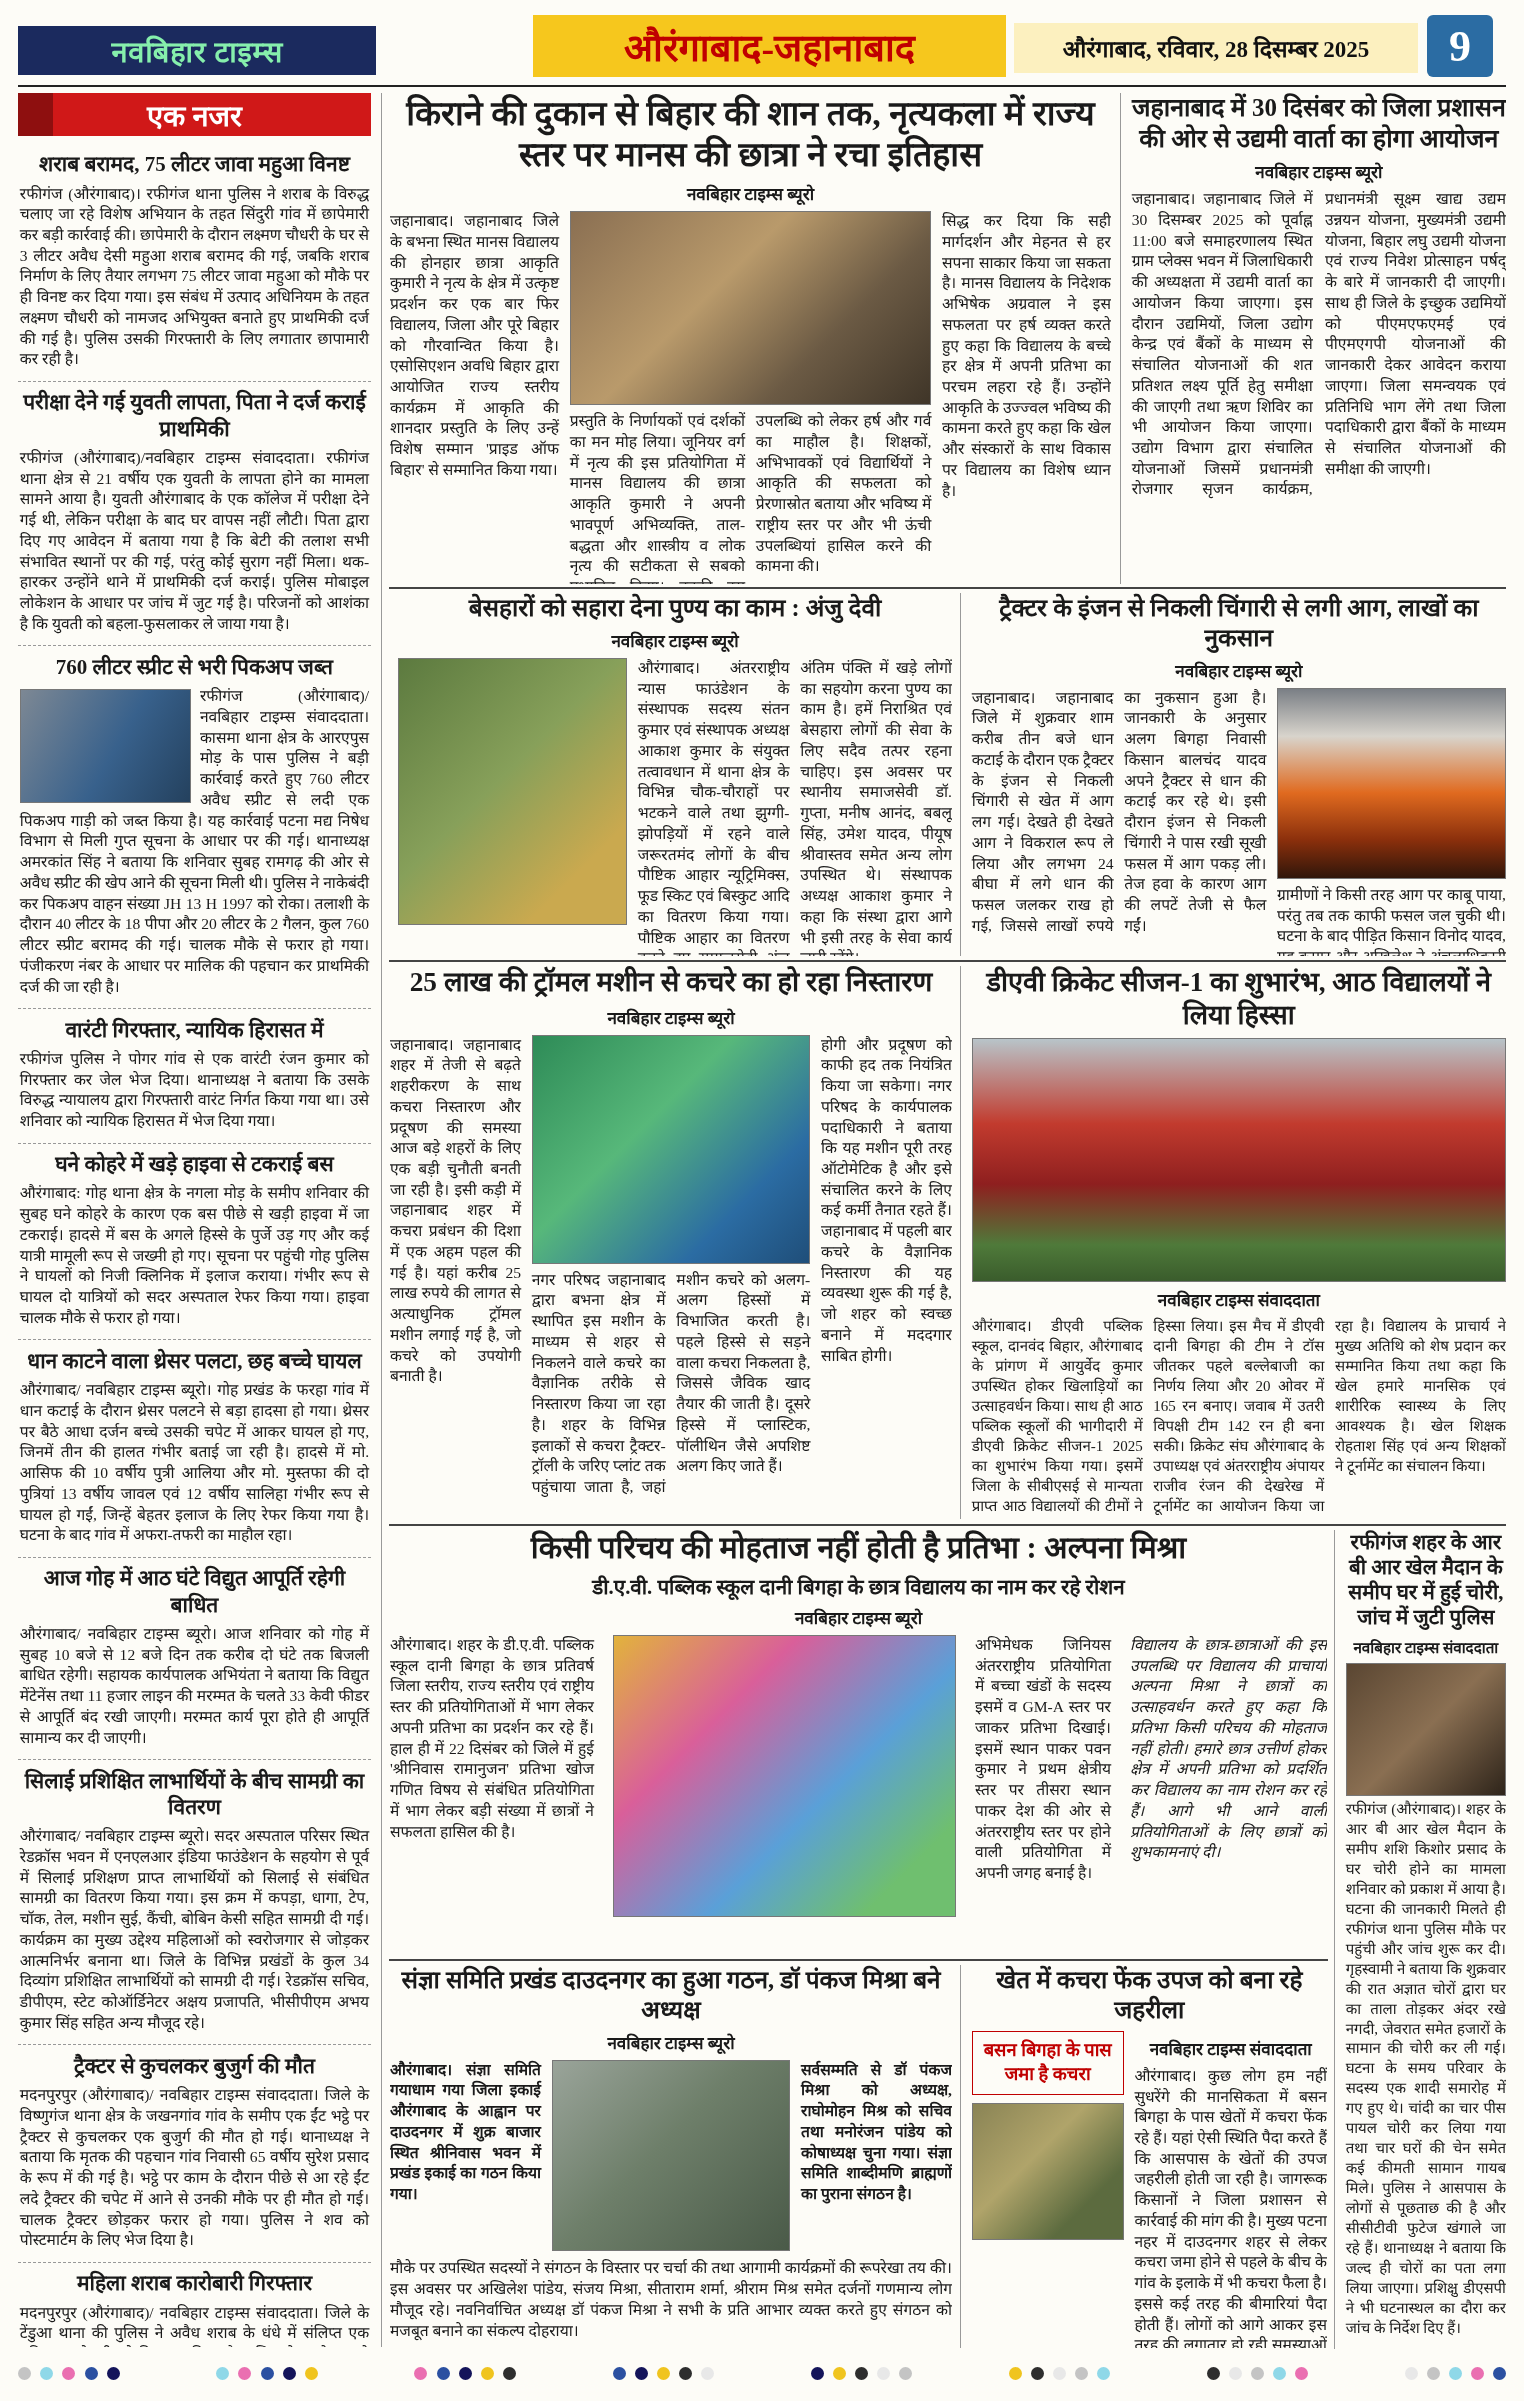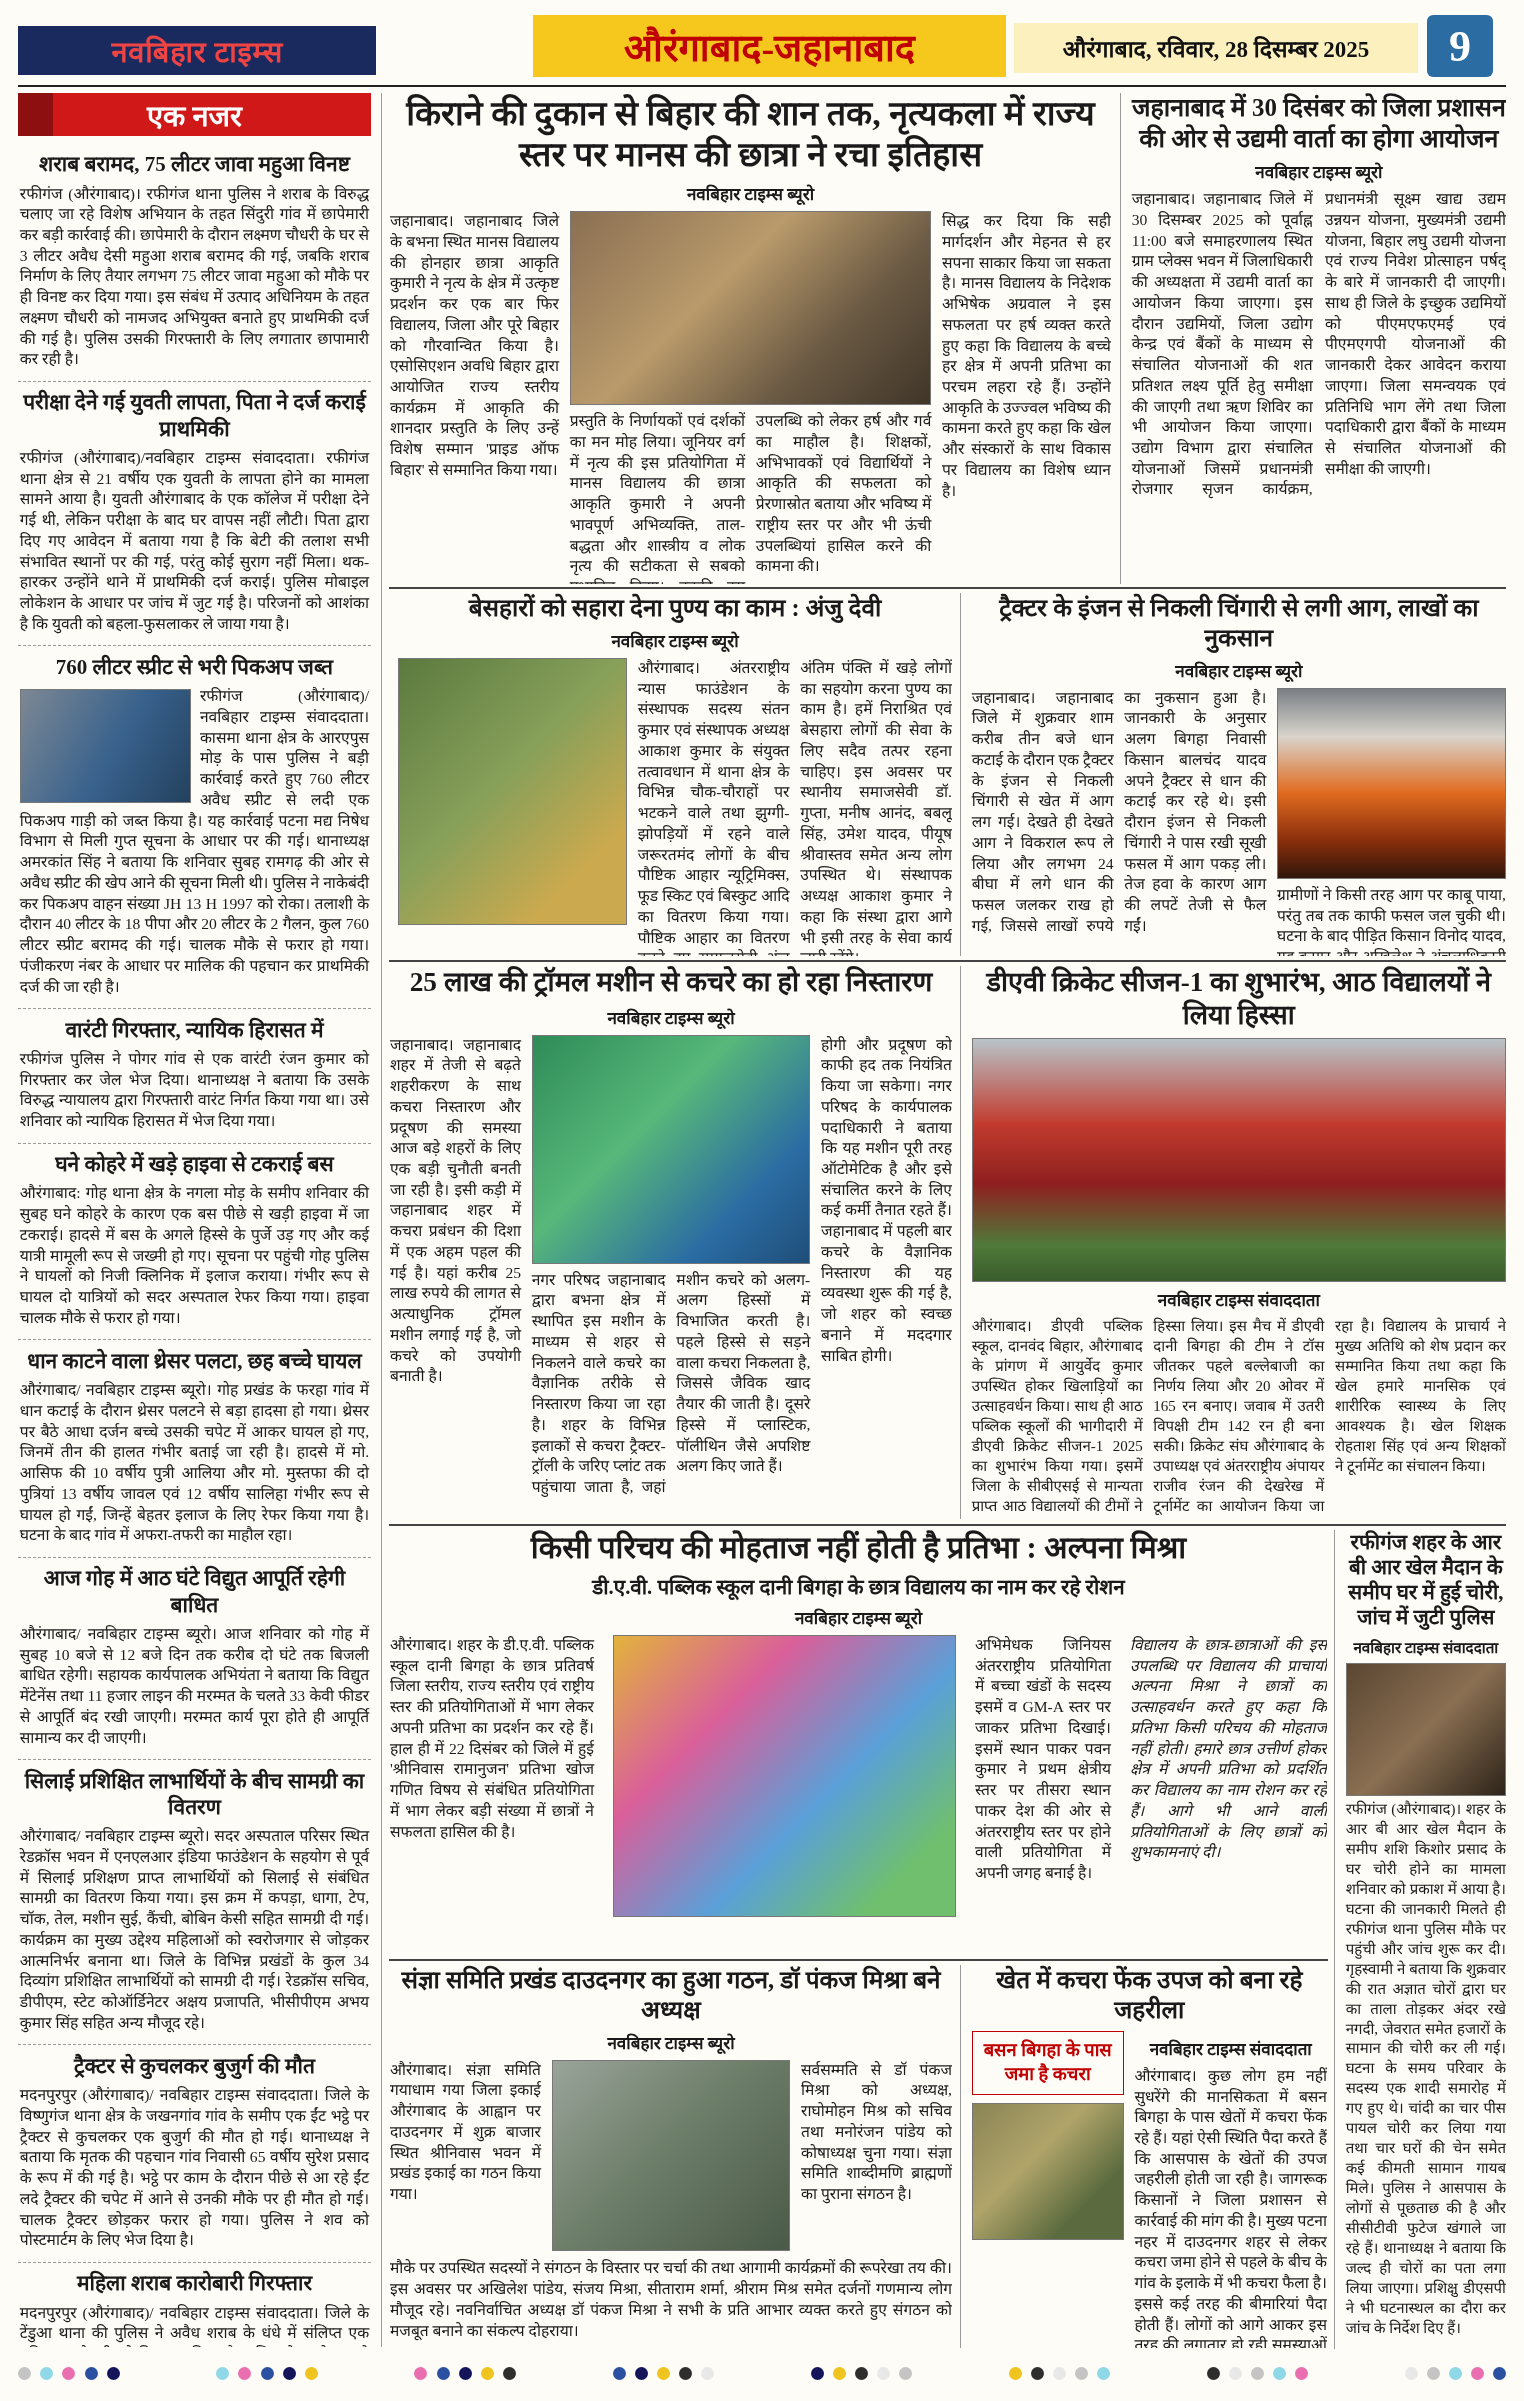--- a/index.html
+++ b/index.html
@@ -9,21 +9,21 @@
     background:#e8e6e0;
     color:#1a1a1a;
   }
   .page {
     position:relative; width:1524px; height:2401px;
     background:#fdfcf7; overflow:hidden;
   }
   
   .mast-navy {
     position:absolute; left:18.3px; top:26px; width:358px; height:49px;
-    background:#1b2a5e; color:#ef4444; display:flex; align-items:center; justify-content:center;
+    background:#1b2a5e; color:#86efac; display:flex; align-items:center; justify-content:center;
     font-size:29px; font-weight:bold; letter-spacing:0.8px;
   }
   .mast-yellow {
     position:absolute; left:533px; top:15.2px; width:473px; height:62px;
     background:#f6c71d; color:#c00000; display:flex; align-items:center; justify-content:center;
     font-size:38px; font-weight:bold;
   }
   .mast-date {
     position:absolute; left:1014px; top:23px; width:404px; height:50px;
     background:#fcf0bf; color:#111; display:flex; align-items:center; justify-content:center;
@@ -128,21 +128,21 @@
   .chori { left:1334px; top:1530px; width:172px; height:819px; }
   .chori h2 { font-size:20.6px; }
   .chori .byline { font-size:15.2px; }
   .ph-chori { width:100%; height:133px; margin:4.6px 0; background:linear-gradient(135deg,#5a4632,#8a6f52 50%,#2e241a); }
   .chori p { font-size:15px; }
 
   
   .sangya { left:390px; top:1965px; width:562px; height:383px; }
   .sangya h2 { font-size:24.4px; }
   .sang-mid { display:flex; gap:10.7px; margin-top:3px; }
-  .sang-col { width:151px; flex:none; }
+  .sang-col { width:151px; flex:none;font-weight:bold; }
   .ph-sangya { flex:1; height:191px; background:linear-gradient(135deg,#9aa49a,#6e7f6a 45%,#4a5a48); }
   .sang-bottom { margin-top:7.6px; }
 
   
   .kachra { left:960px; top:1965px; width:367px; height:383px; }
   .kachra h2 { font-size:24.4px; }
   .kach-body { display:flex; gap:10.7px; margin-top:6.1px; }
   .kach-left { width:152px; flex:none; }
   .kach-subbox {
     border:1.5px solid #c00000; color:#c00000; font-weight:bold; font-size:18.3px;

